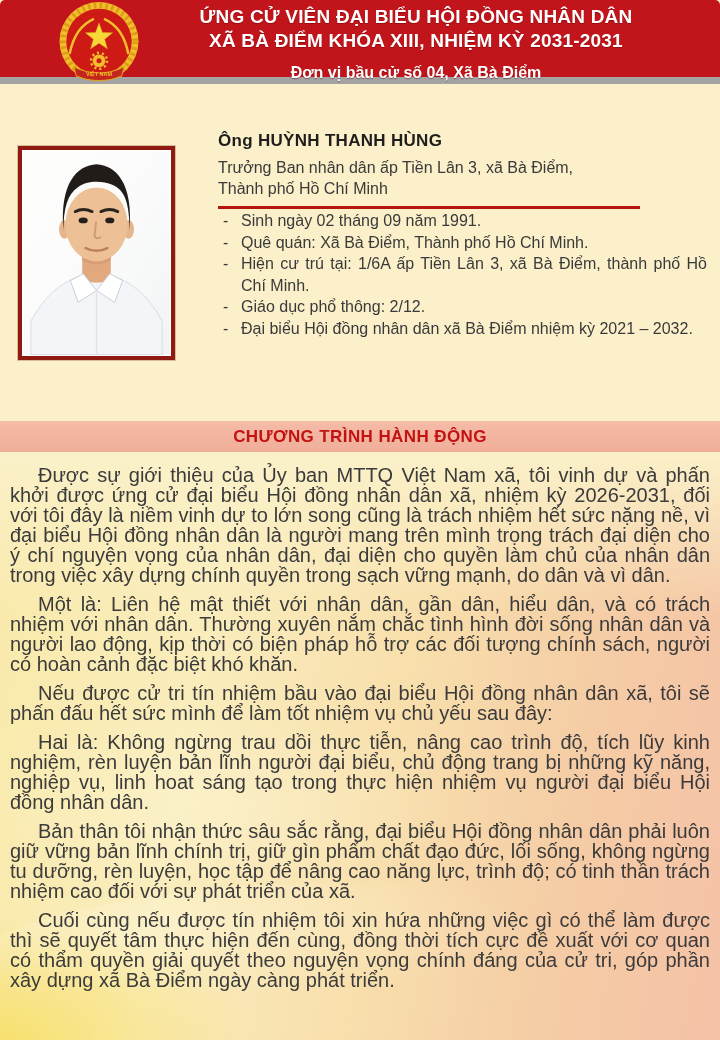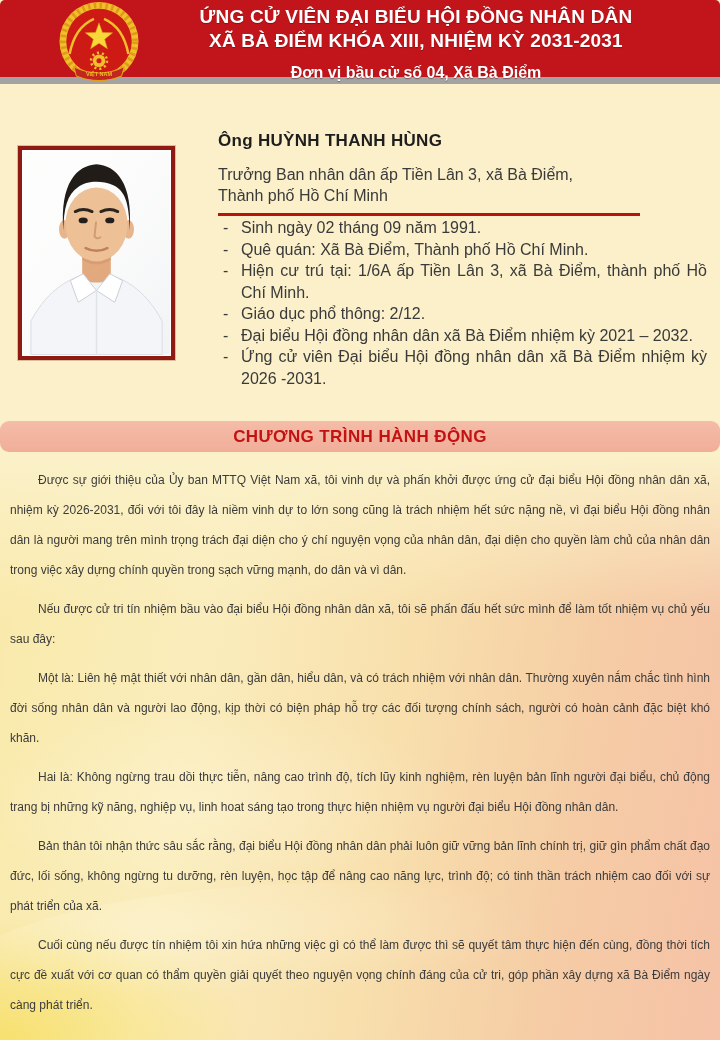--- a/index.html
+++ b/index.html
@@ -28,50 +28,49 @@
   .top-section { position:absolute; left:0; top:84px; width:720px; height:337px; background:#FBF0CA; }
   .photo-frame {
     position:absolute; left:18px; top:62px; width:147px; height:204px;
     border:4px solid #8E1A12; background:#FFFFFF; padding:1px;
     box-shadow: 0 0 0 1px rgba(120,40,20,0.25);
   }
   .photo-frame svg { display:block; width:147px; height:204px; }
 
   .profile-col { position:absolute; left:218px; top:44px; width:489px; }
   .candidate-name { font-size:17px; font-weight:bold; color:#1E1E1E; letter-spacing:0.3px; line-height:26px; }
-  .candidate-position { margin-top:10px; font-size:16px; color:#3A3A3A; line-height:21px; }
+  .candidate-position { margin-top:3px; font-size:16px; color:#3A3A3A; line-height:21px; }
   .profile-divider { margin-top:7px; width:422px; height:3px; background:#B5150B; }
   .details-list { margin-top:1px; }
   .detail-item {
     position:relative; padding-left:23px; font-size:16px; color:#3A3A3A;
     line-height:21.5px; text-align:justify;
   }
   .detail-item::before { content:"-"; position:absolute; left:5px; top:0; color:#3A3A3A; }
 
   
   .action-banner {
     position:absolute; left:0; top:421px; width:720px; height:31px;
     background: linear-gradient(#F5BCA8, #F0AE99);
     text-align:center;
-    border-radius:9px;
   }
   .action-heading { font-size:17px; font-weight:bold; color:#C31212; line-height:31px; letter-spacing:0.4px; }
 
   
   .action-body {
     position:absolute; left:0; top:452px; width:720px; height:588px;
     background:
       linear-gradient(to bottom, #FBF1C9 0%, rgba(251,241,201,0) 28%),
       radial-gradient(ellipse 50% 30% at 0% 100%, rgba(246,219,75,0.65), rgba(246,219,75,0) 70%),
       radial-gradient(ellipse 45% 22% at 30% 60%, rgba(255,250,225,0.35), rgba(255,250,225,0) 75%),
       linear-gradient(100deg, #F9E9A9 0%, #FAEDBC 28%, #F8DFAC 55%, #F5CCA5 78%, #F5C2A7 100%);
   }
   .action-body .text-wrap { position:relative; z-index:2; padding:13px 10px 0 10px; }
   .action-body p {
-    margin:0 0 9px 0; font-size:12px; line-height:30px; color:#3B3B3B;
+    margin:0 0 9px 0; font-size:20px; line-height:20px; color:#3B3B3B;
     text-align:justify; text-indent:28px;
   }
   .wave {
     position:absolute; left:-60px; top:430px; width:840px; height:220px; z-index:1;
     border-radius:50%; pointer-events:none;
     background: radial-gradient(ellipse 60% 45% at 30% 20%, rgba(255,252,235,0.30), rgba(255,252,235,0) 70%);
   }
 </style>
 </head>
 <body>
@@ -150,35 +149,34 @@
         <div>Trưởng Ban nhân dân ấp Tiền Lân 3, xã Bà Điểm,</div>
         <div>Thành phố Hồ Chí Minh</div>
       </div>
       <div class="profile-divider"></div>
       <div class="details-list">
         <div class="detail-item">Sinh ngày 02 tháng 09 năm 1991.</div>
         <div class="detail-item">Quê quán: Xã Bà Điểm, Thành phố Hồ Chí Minh.</div>
         <div class="detail-item">Hiện cư trú tại: 1/6A ấp Tiền Lân 3, xã Bà Điểm, thành phố Hồ Chí Minh.</div>
         <div class="detail-item">Giáo dục phổ thông: 2/12.</div>
         <div class="detail-item">Đại biểu Hội đồng nhân dân xã Bà Điểm nhiệm kỳ 2021 – 2032.</div>
-        <div class="detail-item">Ứng cử viên Đại biểu Hội đồng nhân dân xã Bà Điểm nhiệm kỳ 2026 -2031.</div>
       </div>
     </div>
   </div>
 
   <div class="action-banner">
     <div class="action-heading">CHƯƠNG TRÌNH HÀNH ĐỘNG</div>
   </div>
 
   <div class="action-body">
     <div class="wave"></div>
 
     <div class="text-wrap">
       <p>Được sự giới thiệu của Ủy ban MTTQ Việt Nam xã, tôi vinh dự và phấn khởi được ứng cử đại biểu Hội đồng nhân dân xã, nhiệm kỳ 2026-2031, đối với tôi đây là niềm vinh dự to lớn song cũng là trách nhiệm hết sức nặng nề, vì đại biểu Hội đồng nhân dân là người mang trên mình trọng trách đại diện cho ý chí nguyện vọng của nhân dân, đại diện cho quyền làm chủ của nhân dân trong việc xây dựng chính quyền trong sạch vững mạnh, do dân và vì dân.</p>
+      <p>Một là: Liên hệ mật thiết với nhân dân, gần dân, hiểu dân, và có trách nhiệm với nhân dân. Thường xuyên nắm chắc tình hình đời sống nhân dân và người lao động,  kịp thời có biện pháp hỗ trợ các đối tượng chính sách, người có hoàn cảnh đặc biệt khó khăn.</p>
       <p>Nếu được cử tri tín nhiệm bầu vào đại biểu Hội đồng nhân dân xã, tôi sẽ phấn đấu hết sức mình để làm tốt nhiệm vụ chủ yếu sau đây:</p>
-      <p>Một là: Liên hệ mật thiết với nhân dân, gần dân, hiểu dân, và có trách nhiệm với nhân dân. Thường xuyên nắm chắc tình hình đời sống nhân dân và người lao động,  kịp thời có biện pháp hỗ trợ các đối tượng chính sách, người có hoàn cảnh đặc biệt khó khăn.</p>
       <p>Hai là: Không ngừng trau dồi thực tiễn, nâng cao trình độ, tích lũy kinh nghiệm, rèn luyện bản lĩnh người đại biểu, chủ động trang bị những kỹ năng, nghiệp vụ, linh hoat sáng tạo trong thực hiện nhiệm vụ người đại biểu Hội đồng nhân dân.</p>
       <p>Bản thân tôi nhận thức sâu sắc rằng, đại biểu Hội đồng nhân dân phải luôn giữ vững bản lĩnh chính trị, giữ gìn phẩm chất đạo đức, lối sống, không ngừng tu dưỡng, rèn luyện, học tập để nâng cao năng lực, trình độ; có tinh thần trách nhiệm cao đối với sự phát triển của xã.</p>
       <p>Cuối cùng  nếu được tín nhiệm tôi xin hứa những việc gì có thể làm được thì sẽ quyết tâm thực hiện đến cùng, đồng thời tích cực đề xuất với cơ quan có thẩm quyền giải quyết theo nguyện vọng chính đáng của cử tri, góp phần xây dựng xã Bà Điểm ngày càng phát triển.</p>
     </div>
   </div>
 
 </div>
 
 </body></html>

